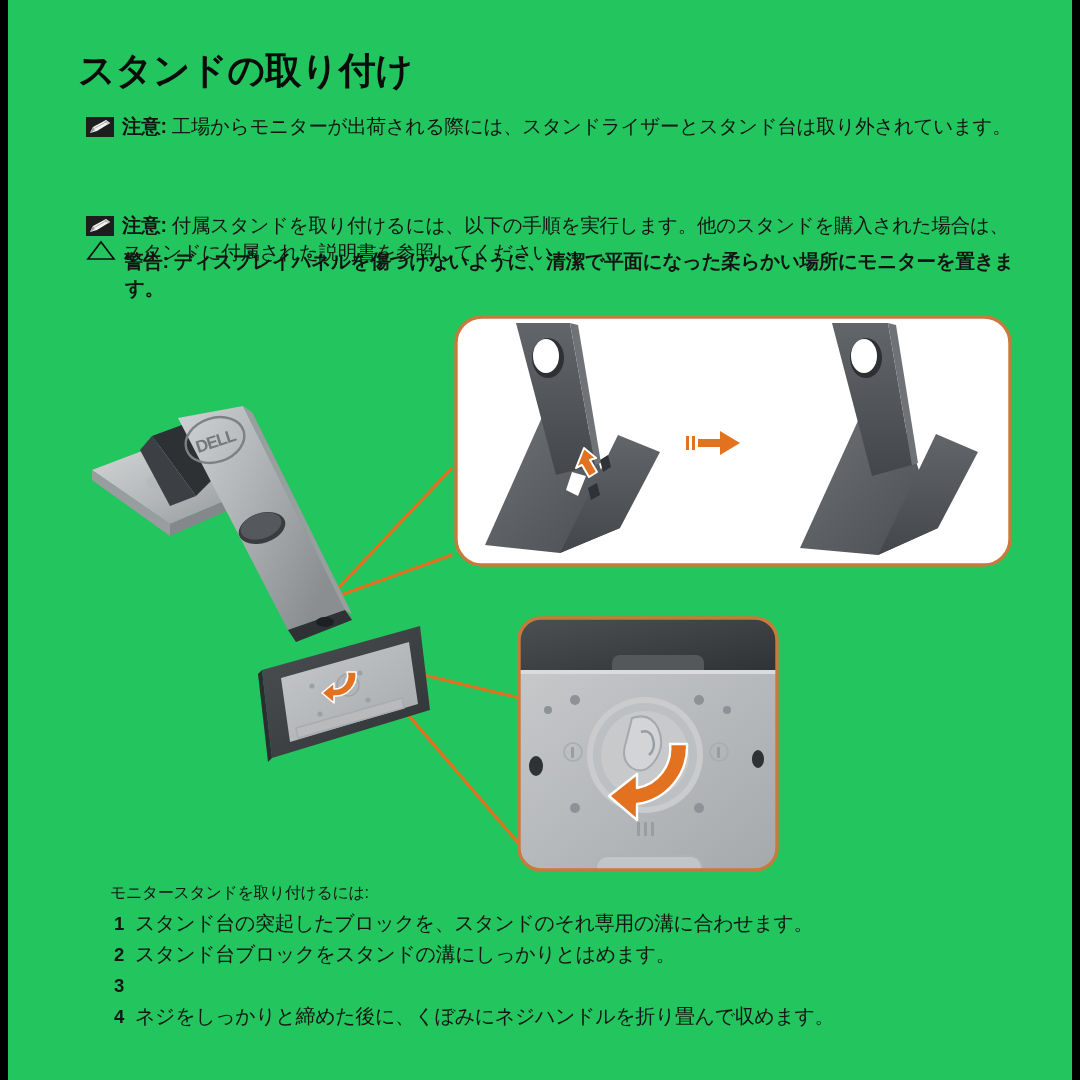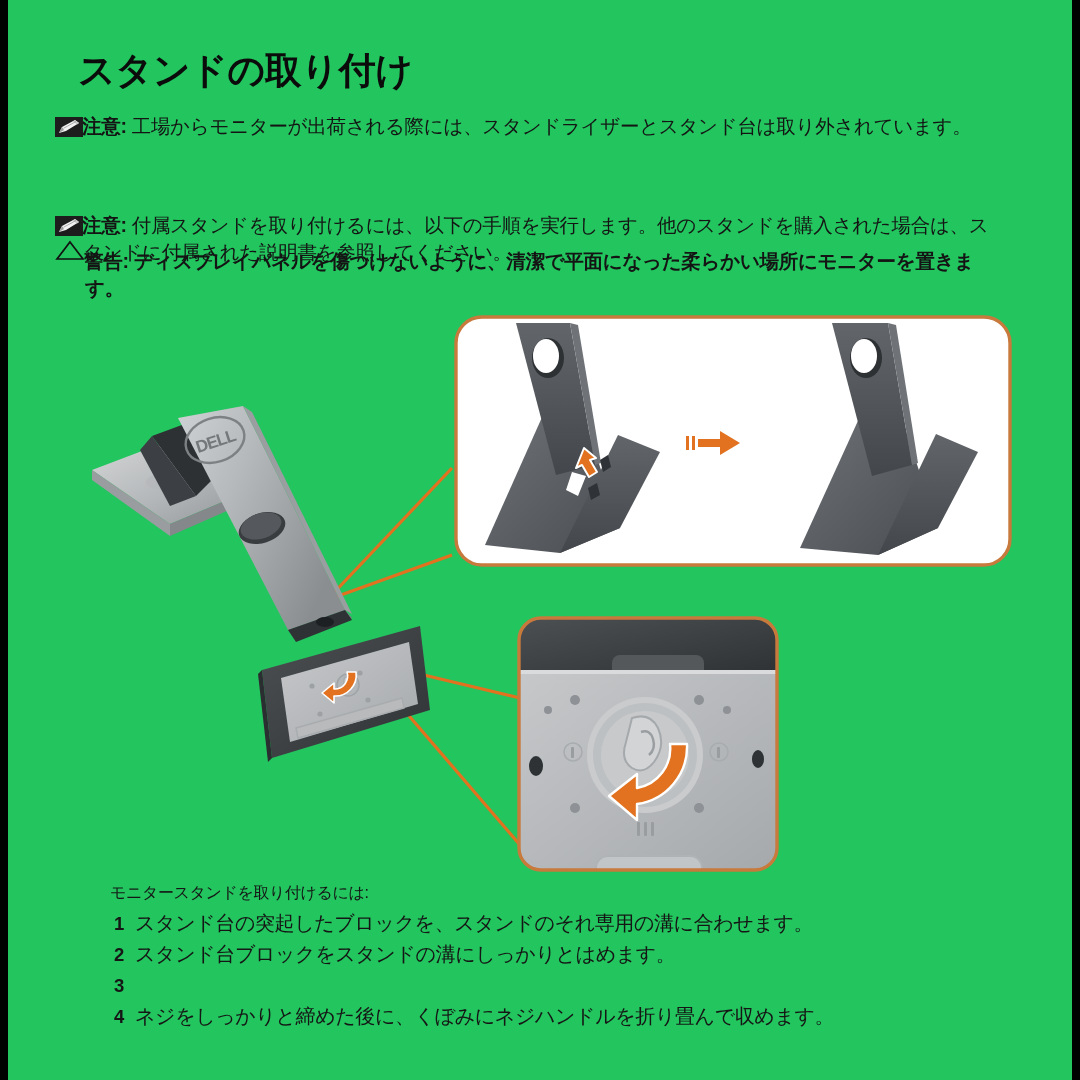--- a/index.html
+++ b/index.html
@@ -38,24 +38,25 @@
     font-size: 37px;
     font-weight: bold;
     letter-spacing: -0.5px;
     color: #0b0b0b;
     white-space: nowrap;
   }
 
   
   .notice {
     position: absolute;
-    left: 55px;
+    left: 86px;
     width: 940px;
     display: flex;
     align-items: flex-start;
+    gap: 9px;
   }
   #notice-0 { top: 113px; }
   #notice-1 { top: 173px; margin-top: 39px; }
   #notice-2 { top: 234px; }
 
   .notice-body {
     font-size: 19.5px;
     line-height: 27px;
     color: #141414;
     letter-spacing: -0.3px;

